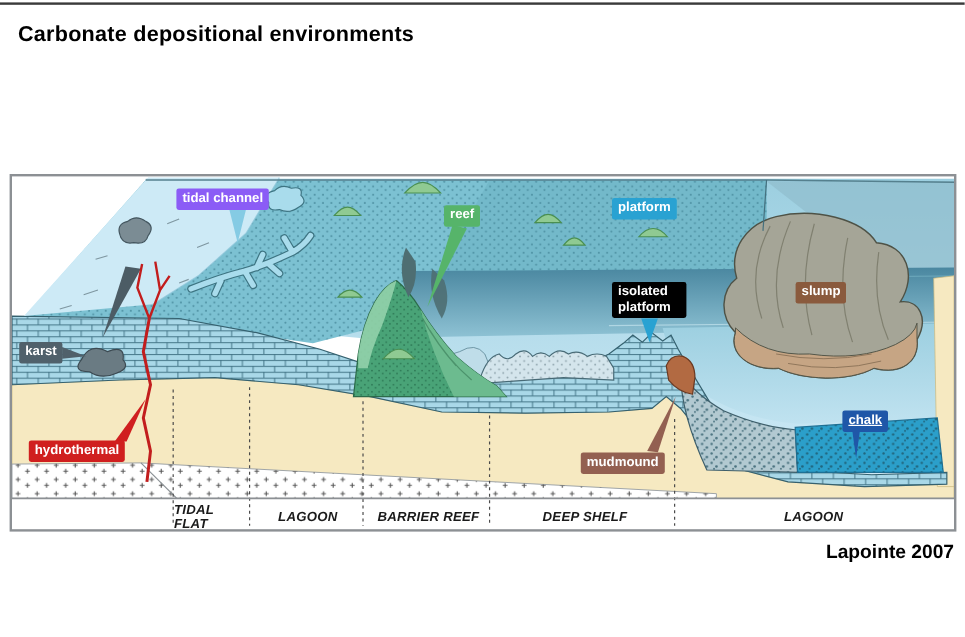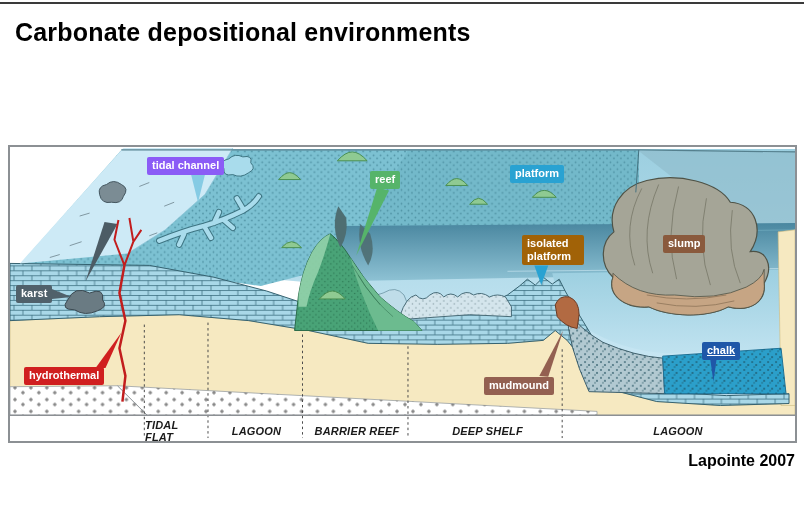--- a/index.html
+++ b/index.html
@@ -3,21 +3,21 @@
 <meta charset="utf-8">
 <style>
   html,body{margin:0;padding:0;}
   body{
     width:804px;height:531px;position:relative;background:#ffffff;
     font-family:"Liberation Sans", sans-serif;overflow:hidden;
   }
   .top-rule{position:absolute;left:0;top:2px;width:804px;height:2px;background:#3a3a3a;}
   .page-title{
     position:absolute;left:15px;top:18px;margin:0;
-    font-size:25px;font-weight:bold;color:#000;letter-spacing:.2px;
+    font-size:18px;font-weight:bold;color:#000;letter-spacing:.2px;
   }
   .figure{
     position:absolute;left:8px;top:145px;width:789px;height:298px;
     border:2px solid #8c9094;box-sizing:border-box;background:#fff;
   }
   .figure svg{position:absolute;left:0;top:0;width:100%;height:100%;}
   .callout{
     position:absolute;color:#fff;font-weight:bold;font-size:11px;line-height:1.15;
     padding:2px 5px 3px;border-radius:2px;white-space:nowrap;z-index:5;
   }
@@ -199,21 +199,21 @@
       <polygon points="42,144 42,154 62,152" fill="#50616b"></polygon>
       <polygon points="86,224 96,224 112,188" fill="#d01f1f"></polygon>
       <polygon points="532,232 541,233 556,186" fill="#936051"></polygon>
       <polygon points="703,209 711,209 707,238" fill="#1f57a8"></polygon>
     </g>
   </svg>
 
   <div class="callout" style="left: 137px; top: 10px; background: #8b5cf6;">tidal channel</div>
   <div class="callout" style="left: 360px; top: 24px; background: rgb(86, 180, 106);">reef</div>
   <div class="callout" style="left: 500px; top: 18px; background: rgb(41, 162, 210);">platform</div>
-  <div class="callout wrap" style="left: 512px; top: 88px; background: #a16207;">isolated platform</div>
+  <div class="callout wrap" style="left: 500px; top: 88px; background: #000000;">isolated platform</div>
   <div class="callout" style="left: 653px; top: 88px; background: rgb(138, 90, 61);">slump</div>
   <div class="callout" style="left: 6px; top: 138px; background: rgb(80, 97, 107);">karst</div>
   <div class="callout" style="left: 14px; top: 220px; background: rgb(208, 31, 31);">hydrothermal</div>
   <div class="callout" style="left: 474px; top: 230px; background: rgb(147, 96, 81);">mudmound</div>
   <div class="callout" style="left: 692px; top: 195px; background: rgb(31, 87, 168); text-decoration: underline;">chalk</div>
 
   <div class="zone-label" style="left:135px;width:64px;">TIDAL FLAT</div>
   <div class="zone-label" style="left:199px;width:95px;">LAGOON</div>
   <div class="zone-label" style="left:294px;width:106px;">BARRIER REEF</div>
   <div class="zone-label" style="left:400px;width:155px;">DEEP SHELF</div>

